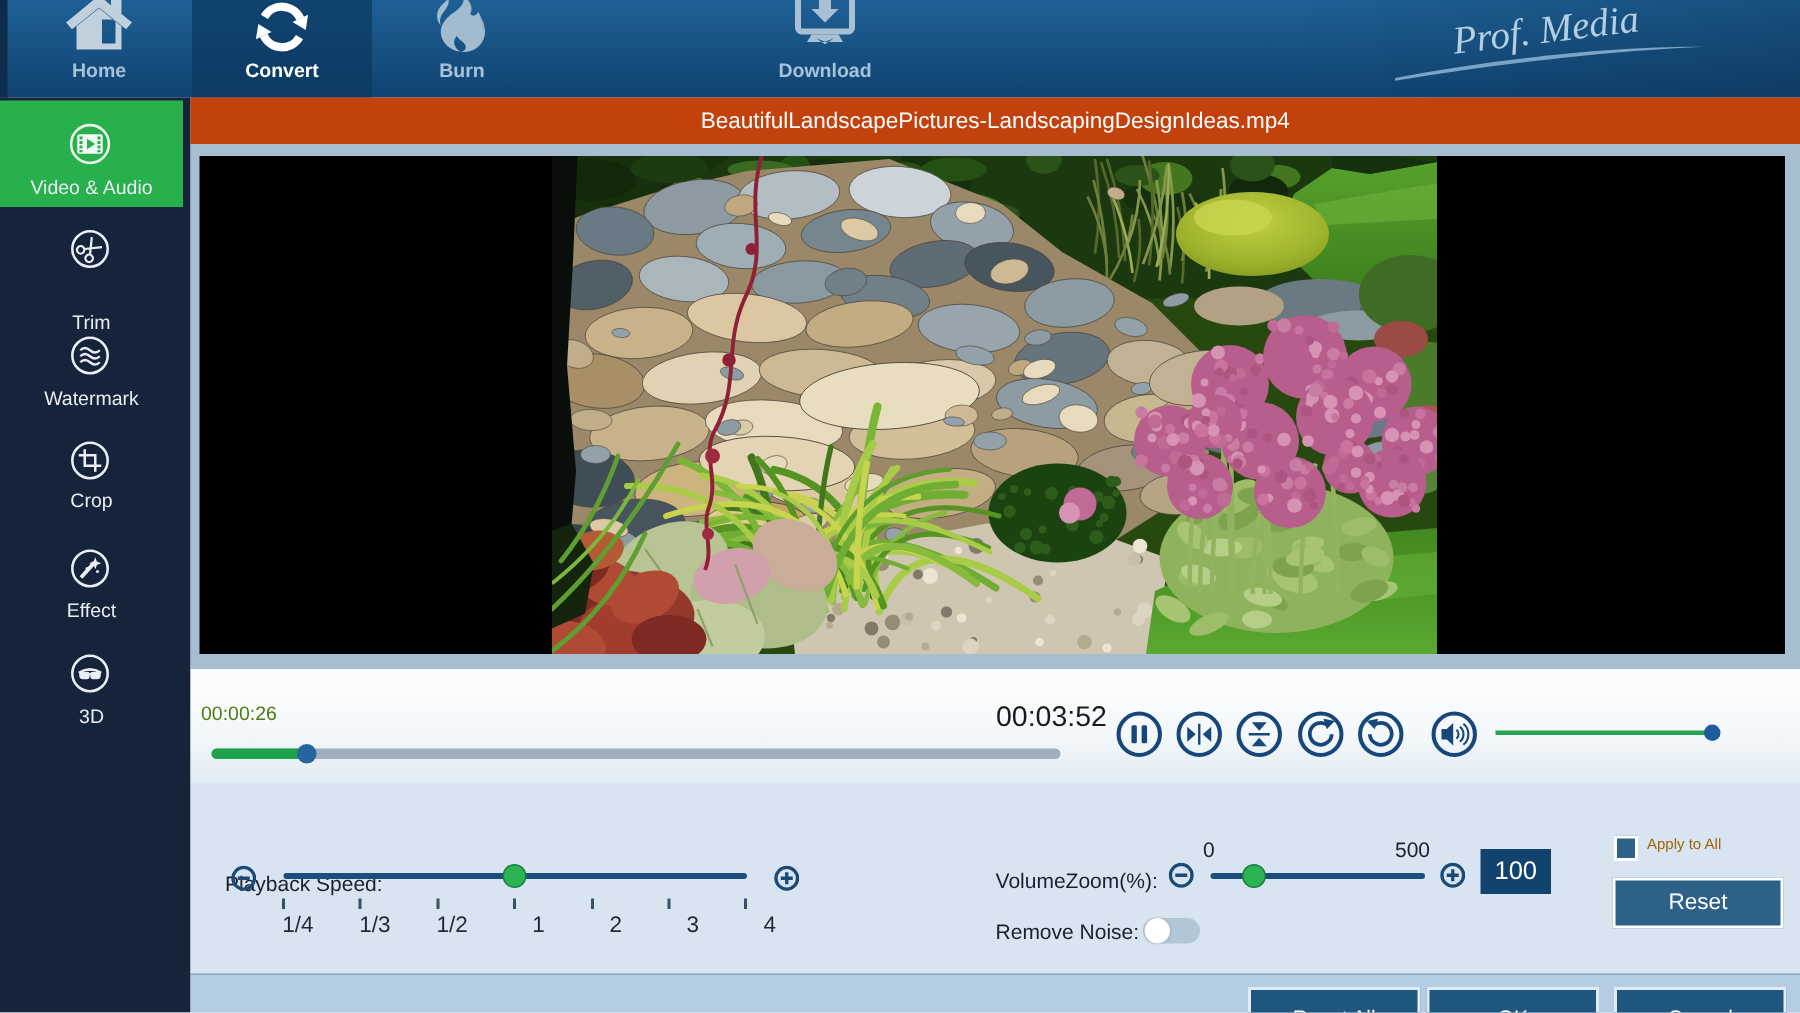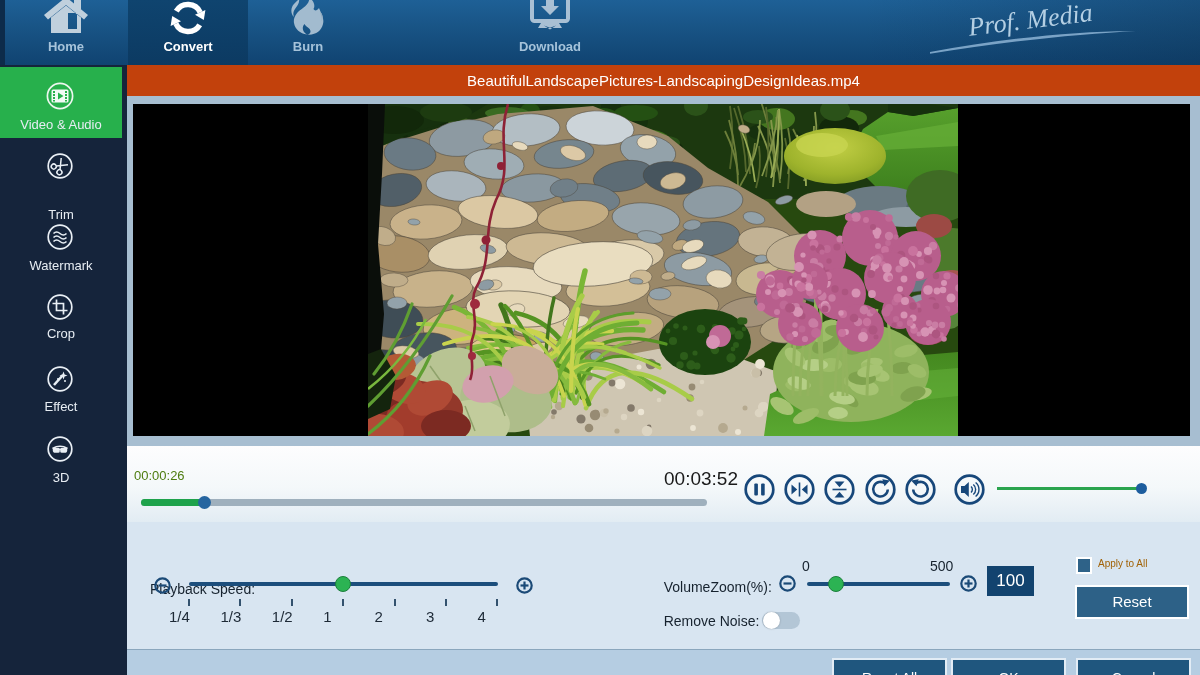--- a/index.html
+++ b/index.html
@@ -41,21 +41,21 @@
   #volline { left:997px; top:487px; width:145px; height:3px; background:#2aa44e; }
   #volthumb { left:1136px; top:483px; width:11px; height:11px; border-radius:50%; background:#1d5d9e; }
 
   
   #settings { left:127px; top:522px; width:1073px; height:127px; background:#d8e5f1; }
   .slbl { position:absolute; font-size:14px; color:#16222e; }
   .navyline { position:absolute; height:4px; background:#1c4e7c; border-radius:2px; }
   .gthumb { position:absolute; width:16px; height:16px; border-radius:50%;
     background:#2cb353; border:1.5px solid #1c7f3d; }
   .tick { position:absolute; width:2px; height:7px; background:#33526e; top:77px; }
-  .ticklbl { position:absolute; top:86px; width:40px; text-align:left; font-size:15px; color:#1d2936; }
+  .ticklbl { position:absolute; top:86px; width:40px; text-align:right; font-size:15px; color:#1d2936; }
   #v100 { left:987px; top:566px; width:47px; height:30px; background:#12436f;
     color:#fff; font-size:17px; text-align:center; line-height:30px; }
   #applychk { left:1076px; top:557px; width:16px; height:17px; background:#2e6288; border:2px solid #ffffff; }
   #applylbl { left:1098px; top:558px; font-size:10px; color:#a16207; position:absolute; }
   #resetbtn { left:1075px; top:585px; width:114px; height:34px; background:#2d6187;
     border:2px solid #ffffff; color:#fff; font-size:15px; text-align:center; line-height:29px; }
   #togglewrap { left:762px; top:612px; width:38px; height:17px; background:#b3c6d6; border-radius:8.5px; }
   #toggleknob { left:763px; top:612px; width:17px; height:17px; border-radius:50%; background:#ffffff; box-shadow:0 0 2px rgba(0,0,0,0.25); }
 
   

